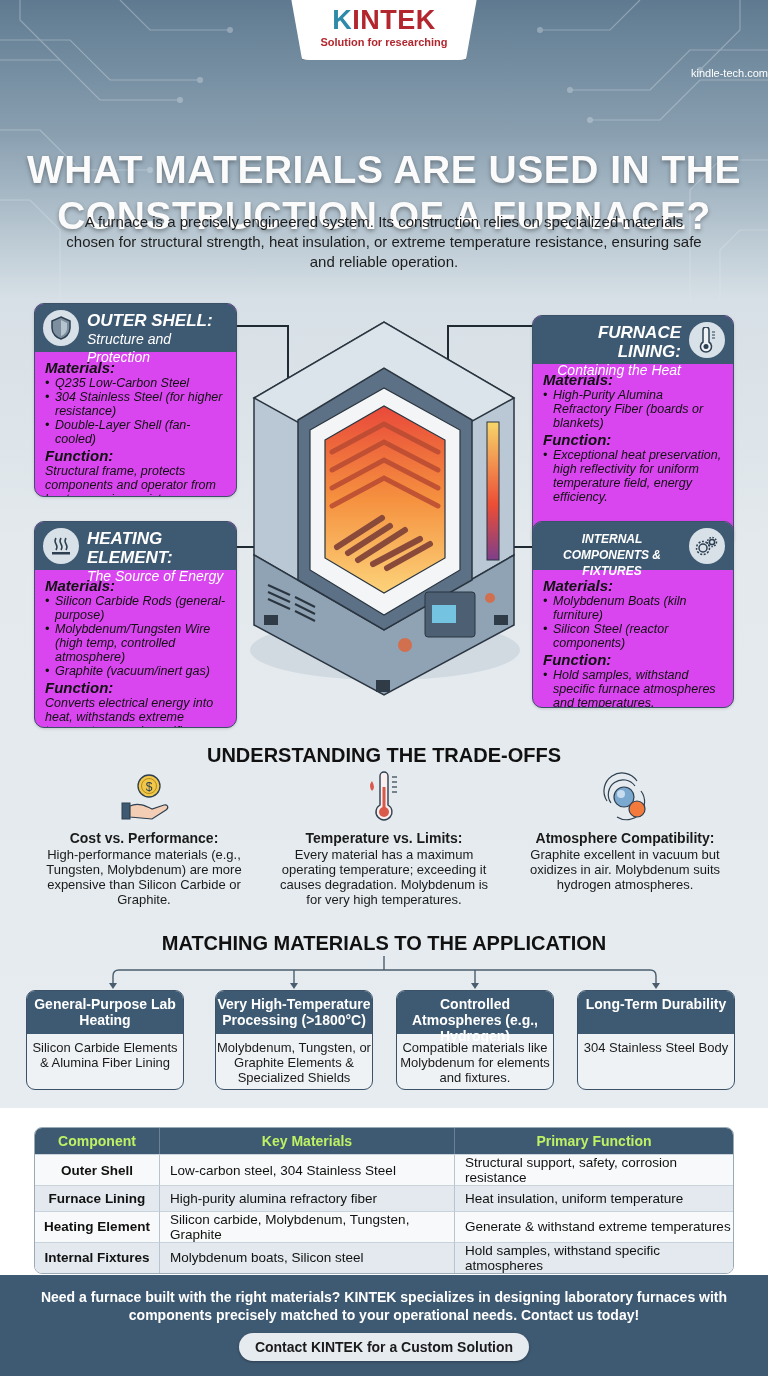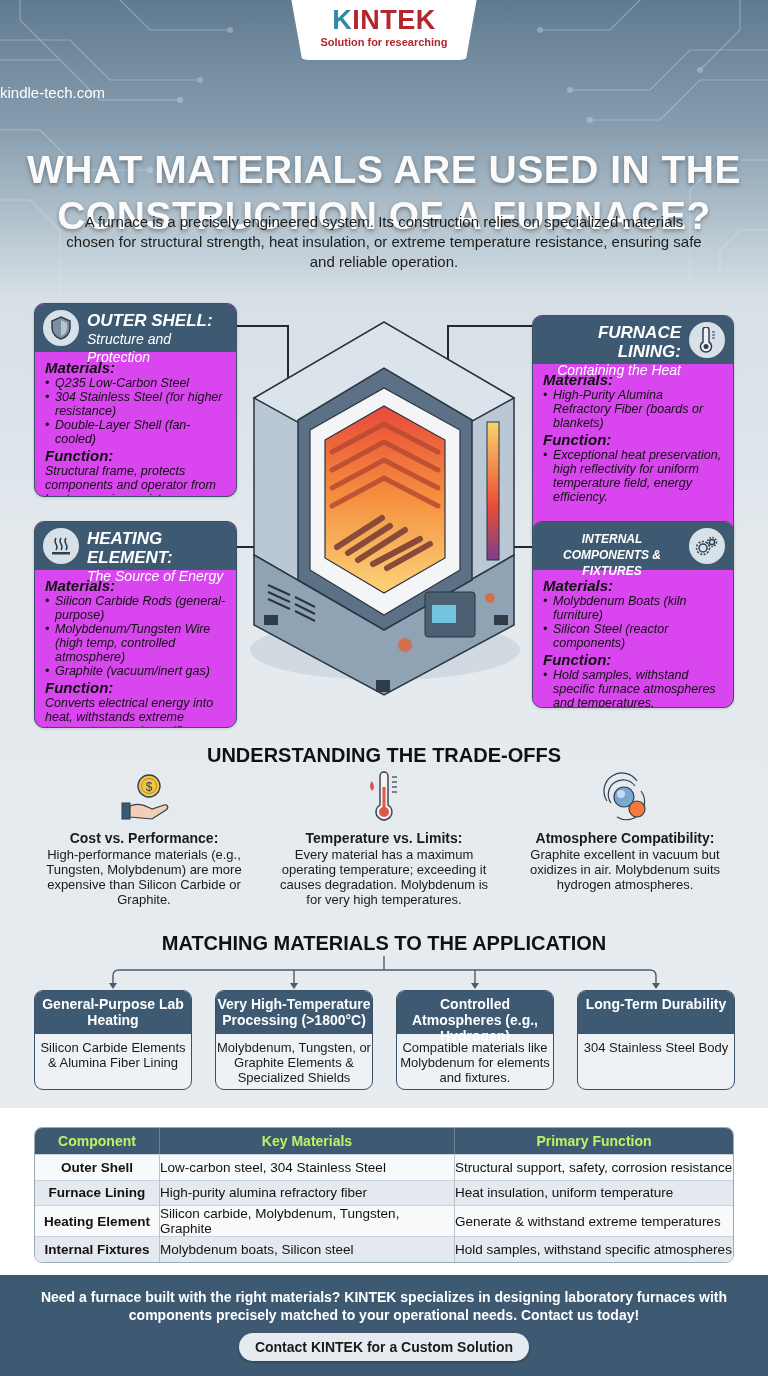--- a/index.html
+++ b/index.html
@@ -23,21 +23,21 @@
   .logo-tab {
     position: absolute; left: 291px; top: -2px; width: 186px; height: 62px;
     background: #fff; border-radius: 0 0 18px 18px;
     box-shadow: 0 2px 6px rgba(0,0,0,0.25);
     text-align: center; padding-top: 7px;
     clip-path: polygon(0 0, 100% 0, 94% 100%, 6% 100%);
   }
   .logo-word { font-weight: bold; font-size: 27px; color: #b3262e; letter-spacing: 0.5px; line-height: 30px; }
   .logo-word .k { color: #2d8aa8; }
   .logo-tag { font-size: 11px; font-weight: bold; color: #b3262e; line-height: 14px; }
-  .site { position: absolute; top: 84px; width: 768px; text-align: left; font-size: 15px; color: #ffffff; }
+  .site { position: absolute; top: 67px; width: 768px; text-align: right; font-size: 11px; color: #ffffff; }
   .title {
     position: absolute; top: 104px; left: 0; width: 768px; text-align: center;
     font-size: 39px; font-weight: bold; color: #fbfbfb; line-height: 46px; letter-spacing: 0.5px;
     text-shadow: 0 2px 4px rgba(0,0,0,0.35);
     margin-top: 43px;
   }
   .intro {
     position: absolute; top: 212px; left: 60px; width: 648px; text-align: center;
     font-size: 15px; line-height: 20px; color: #1d1d1d;
   }
@@ -78,21 +78,21 @@
   .app-head { background: #3e5a72; color: #fff; height: 43px; text-align: center; font-weight: bold; font-size: 14px; line-height: 16px; padding-top: 5px; }
   .app-body { text-align: center; font-size: 13px; line-height: 15px; padding-top: 6px; color: #1a1a1a; }
   .tree { position: absolute; top: 956px; left: 0; width: 768px; height: 36px; }
   .table-bg { position: absolute; left: 0; top: 1108px; width: 768px; height: 167px; background: #fff; }
   table.tbl {
     position: absolute; left: 34px; top: 1127px; width: 700px; border-collapse: separate; border-spacing: 0;
     font-size: 13.5px; border: 1px solid #9aabb8; border-radius: 8px; overflow: hidden;
   }
   .tbl th { background: #3e5a72; color: #bef264; font-weight: bold; height: 26px; font-size: 14px; border-left: 1px solid #6a8196; }
   .tbl th:first-child { border-left: none; }
-  .tbl td { height: 25.5px; border-left: 1px solid #b8c5cf; border-top: 1px solid #c9d3db; color: #111; }
+  .tbl td { height: 25.5px; padding-left: 10px; border-left: 1px solid #b8c5cf; border-top: 1px solid #c9d3db; color: #111; }
   .tbl td:first-child { border-left: none; text-align: center; font-weight: bold; padding-left: 0; }
   .tbl tr:nth-child(even) td { background: #e3e9ee; }
   .tbl tr:nth-child(odd) td { background: #f8f9fa; }
   .footer {
     position: absolute; left: 0; top: 1275px; width: 768px; height: 101px;
     background: #3e5a72; text-align: center; color: #fff;
   }
   .footer .ft { font-weight: bold; font-size: 14px; line-height: 18px; padding: 13px 30px 0; }
   .cta {
     display: inline-block; margin-top: 9px; background: #e6ebef; color: #1a1a1a; font-weight: bold;
@@ -372,21 +372,21 @@
     <line x1="475" y1="14" x2="475" y2="28"></line>
   </g>
   <g fill="#4a5d6e">
     <polygon points="109,27 117,27 113,33"></polygon>
       <polygon points="290,27 298,27 294,33"></polygon>
       <polygon points="471,27 479,27 475,33"></polygon>
       <polygon points="652,27 660,27 656,33"></polygon>
   </g>
 </svg>
 
-<div class="app-card" style="left:34px">
+<div class="app-card" style="left:26px">
   <div class="app-head">General-Purpose Lab Heating</div>
   <div class="app-body">Silicon Carbide Elements &amp; Alumina Fiber Lining</div>
 </div>
 <div class="app-card" style="left:215px">
   <div class="app-head">Very High-Temperature Processing (&gt;1800°C)</div>
   <div class="app-body">Molybdenum, Tungsten, or Graphite Elements &amp; Specialized Shields</div>
 </div>
 <div class="app-card" style="left:396px">
   <div class="app-head">Controlled Atmospheres (e.g., Hydrogen)</div>
   <div class="app-body">Compatible materials like Molybdenum for elements and fixtures.</div>

